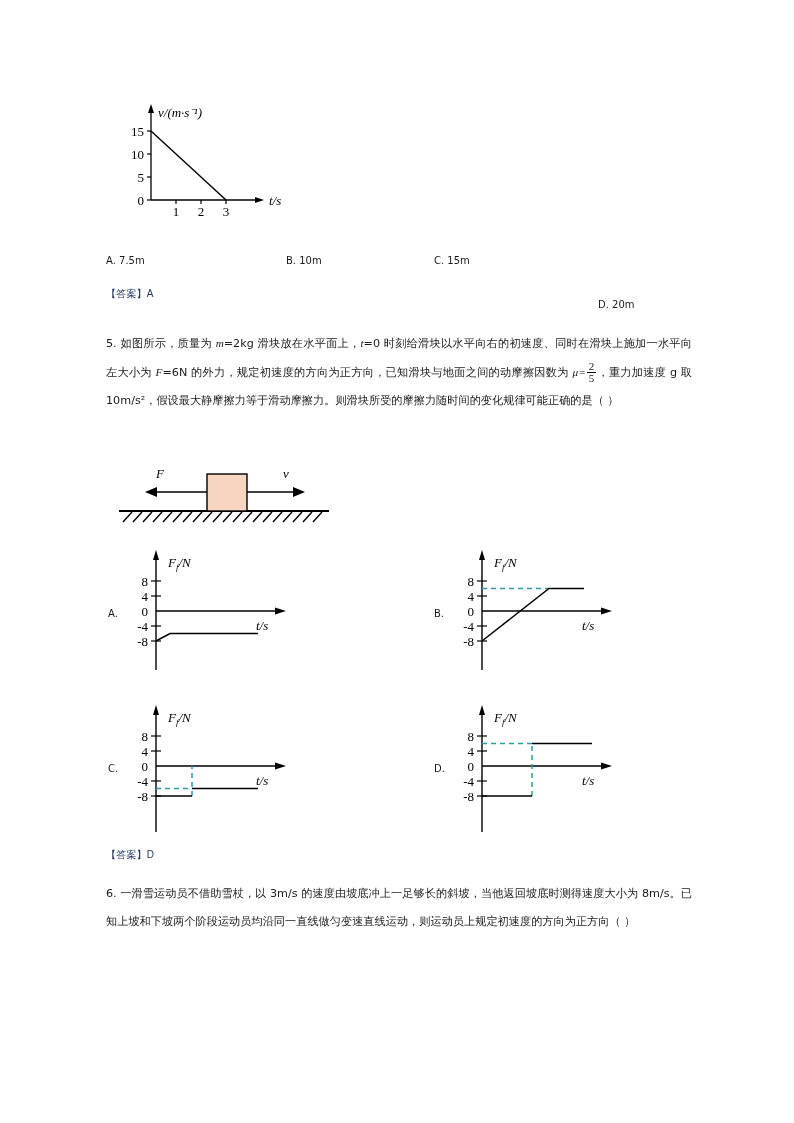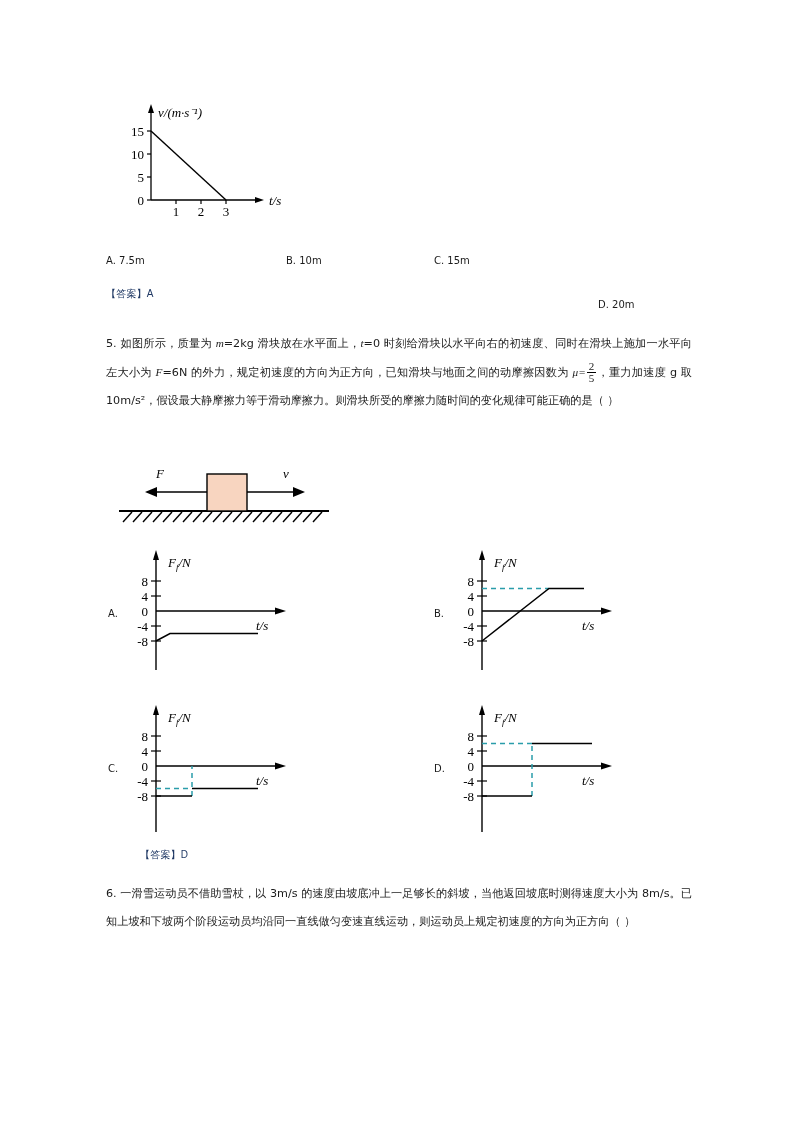--- a/index.html
+++ b/index.html
@@ -87,21 +87,21 @@
   #fig-opt-a { position: absolute; left: 0px;   top: 545px; }
   #fig-opt-b { position: absolute; left: 326px; top: 545px; }
   #fig-opt-c { position: absolute; left: 0px;   top: 700px; }
   #fig-opt-d { position: absolute; left: 326px; top: 700px; }
 
   
   .row { position: absolute; left: 0; width: 586px; }
   #row-choices1 { top: 255px; }
   #row-ans1     { top: 287px; }
   #q5           { top: 318px; margin-top: 11px; }
-  #row-ans2     { top: 848px; margin-left: 34px; }
+  #row-ans2     { top: 848px; }
   #q6           { top: 880px; }
 
   .svg-txt { font-family: "Liberation Serif", serif; font-size: 13px; fill: #000; }
   .svg-txt-i { font-family: "Liberation Serif", serif; font-style: italic; font-size: 13px; fill: #000; }
   .svg-lbl { font-family: "DejaVu Sans", sans-serif; font-size: 10px; fill: #1a1a1a; }
 </style>
 </head>
 <body>
 
 <div class="page">

